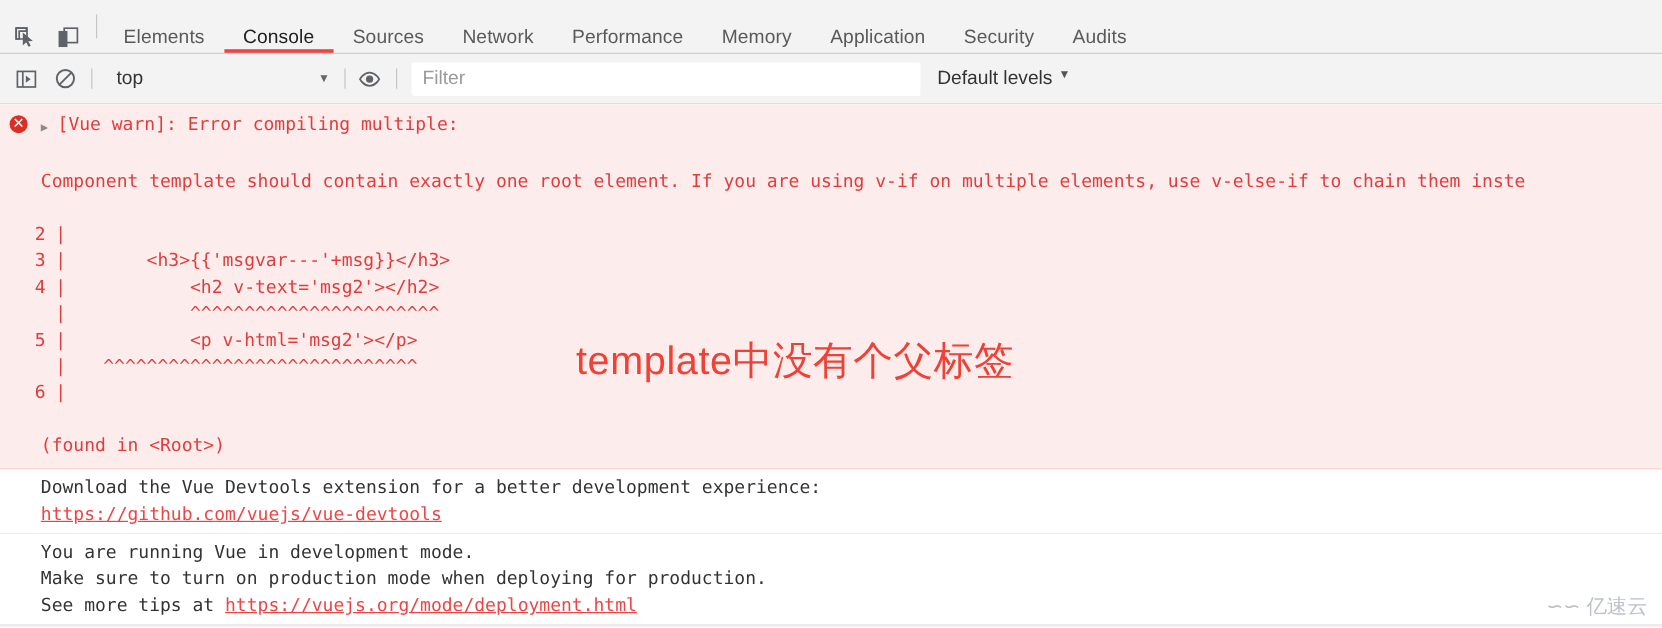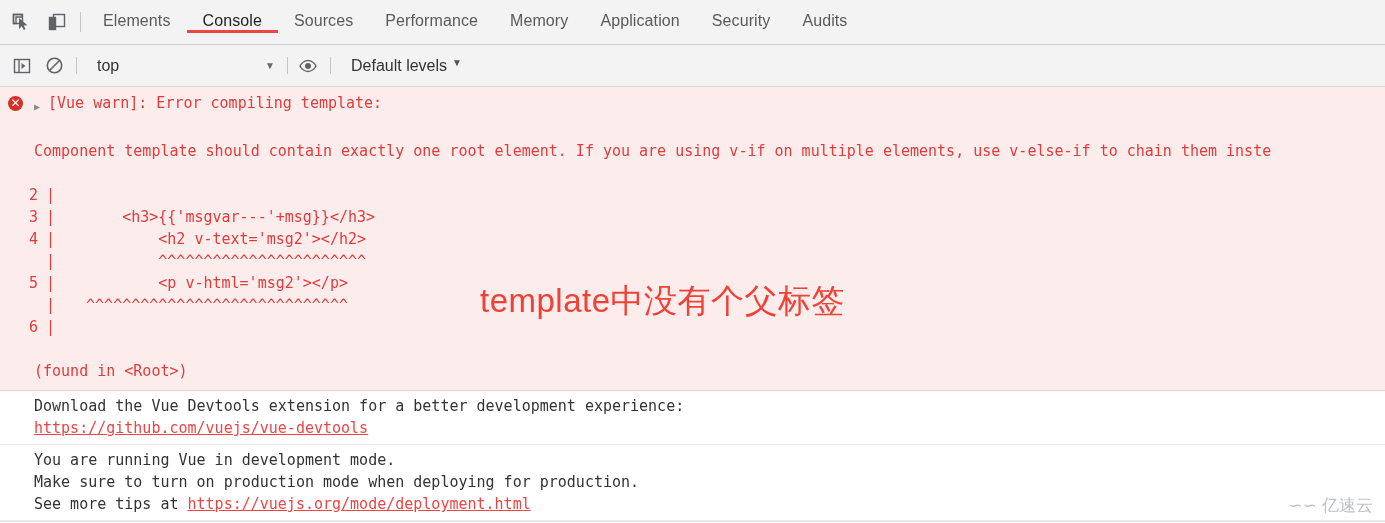--- a/index.html
+++ b/index.html
@@ -19,21 +19,21 @@
     flex-direction: column;
   }
 
   
   .tabbar {
     height: 45px;
     min-height: 45px;
     background: #f3f3f3;
     border-bottom: 1px solid #cdcdcd;
     display: flex;
-    align-items: center;
+    align-items: flex-end;
     padding: 0;
   }
   .tb-icons {
     display: flex;
     align-items: center;
     padding: 0 6px 0 8px;
     gap: 10px;
   }
   .tb-icon {
     width: 26px; height: 26px;
@@ -259,20 +259,23 @@
       <div class="tab">
           <span>Elements</span>
         </div>
       <div class="tab active">
           <span>Console</span>
         </div>
       <div class="tab">
           <span>Sources</span>
         </div>
       <div class="tab">
+          <span>Network</span>
+        </div>
+      <div class="tab">
           <span>Performance</span>
         </div>
       <div class="tab">
           <span>Memory</span>
         </div>
       <div class="tab">
           <span>Application</span>
         </div>
       <div class="tab">
           <span>Security</span>
@@ -303,33 +306,34 @@
       <span class="caret">▼</span>
     </div>
     <div class="vsep"></div>
     <div class="fb-icon">
       <svg width="20" height="20" viewBox="0 0 20 20">
         <path d="M10 4.5 C4.8 4.5 2 10 2 10 C2 10 4.8 15.5 10 15.5 C15.2 15.5 18 10 18 10 C18 10 15.2 4.5 10 4.5 Z" fill="none" stroke="#5f6368" stroke-width="1.5"></path>
         <circle cx="10" cy="10" r="3" fill="#5f6368"></circle>
       </svg>
     </div>
     <div class="vsep"></div>
+    <input class="filter-input" type="text" placeholder="Filter" style="">
     <div class="levels">
       <span>Default levels</span>
       <span class="caret">▼</span>
     </div>
   </div>
 
   <div class="console">
 
     <div class="msg msg-error">
       <div class="err-head">
         <div class="err-icon">✕</div>
         <div class="disclosure">▶</div>
-        <div class="err-title">[Vue warn]: Error compiling template:</div>
+        <div class="err-title">[Vue warn]: Error compiling multiple:</div>
       </div>
 
       <div class="err-gap"></div>
       <div class="err-body">Component template should contain exactly one root element. If you are using v-if on multiple elements, use v-else-if to chain them inste</div>
       <div class="err-gap"></div>
 
       <div class="codeblock">
         <div class="codeline"><span class="ln">2</span><span class="bar">|</span><span></span></div>
         <div class="codeline"><span class="ln">3</span><span class="bar">|</span><span>      &lt;h3&gt;{{'msgvar---'+msg}}&lt;/h3&gt;</span></div>
         <div class="codeline"><span class="ln">4</span><span class="bar">|</span><span>          &lt;h2 v-text='msg2'&gt;&lt;/h2&gt;</span></div>

